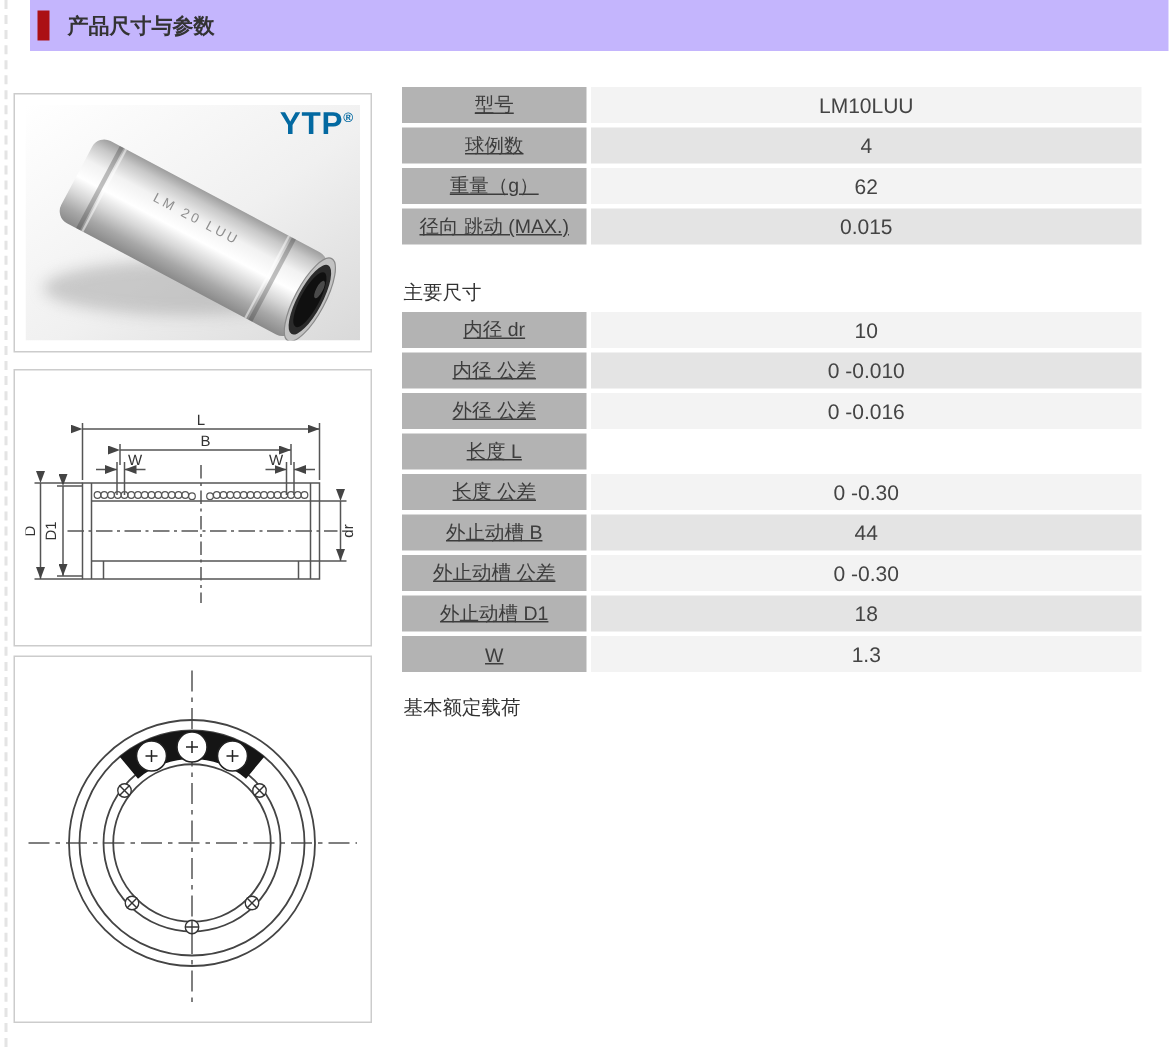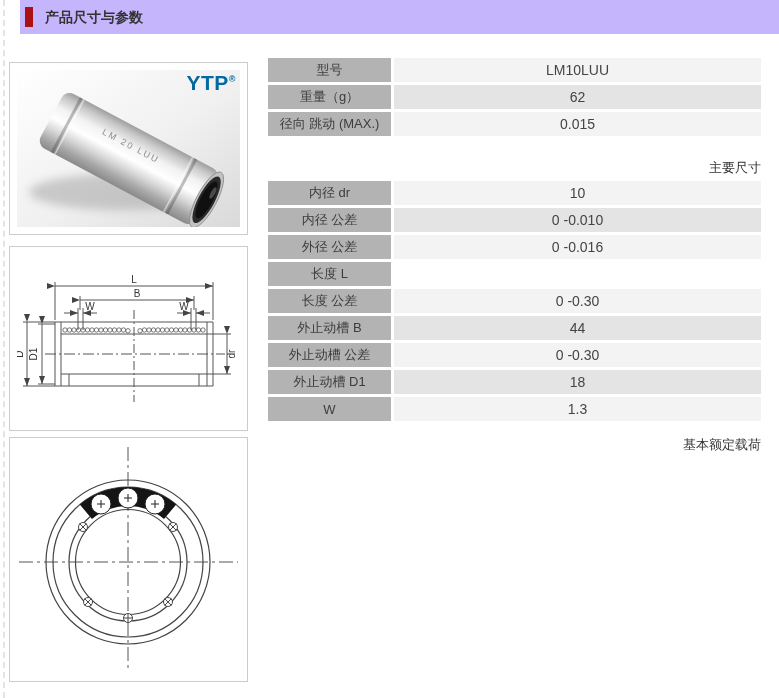--- a/index.html
+++ b/index.html
@@ -39,32 +39,31 @@
   }
   .brand-logo sup{font-size:9px;font-weight:700;vertical-align:super}
   
   .spec{
     position:absolute;left:268px;top:58px;width:493px;
   }
   .trow{display:flex;height:24px;margin-bottom:3px}
   .tlabel{
     width:123px;margin-right:3px;background:#b3b3b3;color:#3d3d3d;
     display:flex;align-items:center;justify-content:center;
-    font-size:13px;white-space:nowrap;
+    font-size:13px;white-space:nowrap;text-decoration:underline;
   }
   .tvalue{
     flex:1;display:flex;align-items:center;justify-content:center;
     font-size:14px;color:#444;
   }
   .tgroup .trow:nth-child(odd)  .tvalue{background:#f3f3f3}
   .tgroup .trow:nth-child(even) .tvalue{background:#e4e4e4}
   .section-title{
     font-size:13px;color:#333;height:20px;line-height:20px;
     margin:0 0 3px 1px;
-    text-align:right;
   }
   .st1{margin-top:22px}
   .st2{margin-top:14px;margin-bottom:2px}
   
   .dwg line,.dwg path,.dwg rect,.dwg circle{vector-effect:non-scaling-stroke}
 </style>
 </head>
 <body>
 
 <div class="page-edge"></div>
@@ -257,20 +256,24 @@
   </svg>
 </div>
 
 <div class="spec">
   <div class="tgroup">
     <div class="trow">
       <div class="tlabel">型号</div>
       <div class="tvalue">LM10LUU</div>
     </div>
     <div class="trow">
+      <div class="tlabel">球例数</div>
+      <div class="tvalue">4</div>
+    </div>
+    <div class="trow">
       <div class="tlabel">重量（g）</div>
       <div class="tvalue">62</div>
     </div>
     <div class="trow">
       <div class="tlabel">径向 跳动 (MAX.)</div>
       <div class="tvalue">0.015</div>
     </div>
   </div>
 
   <div class="section-title st1">主要尺寸</div>

